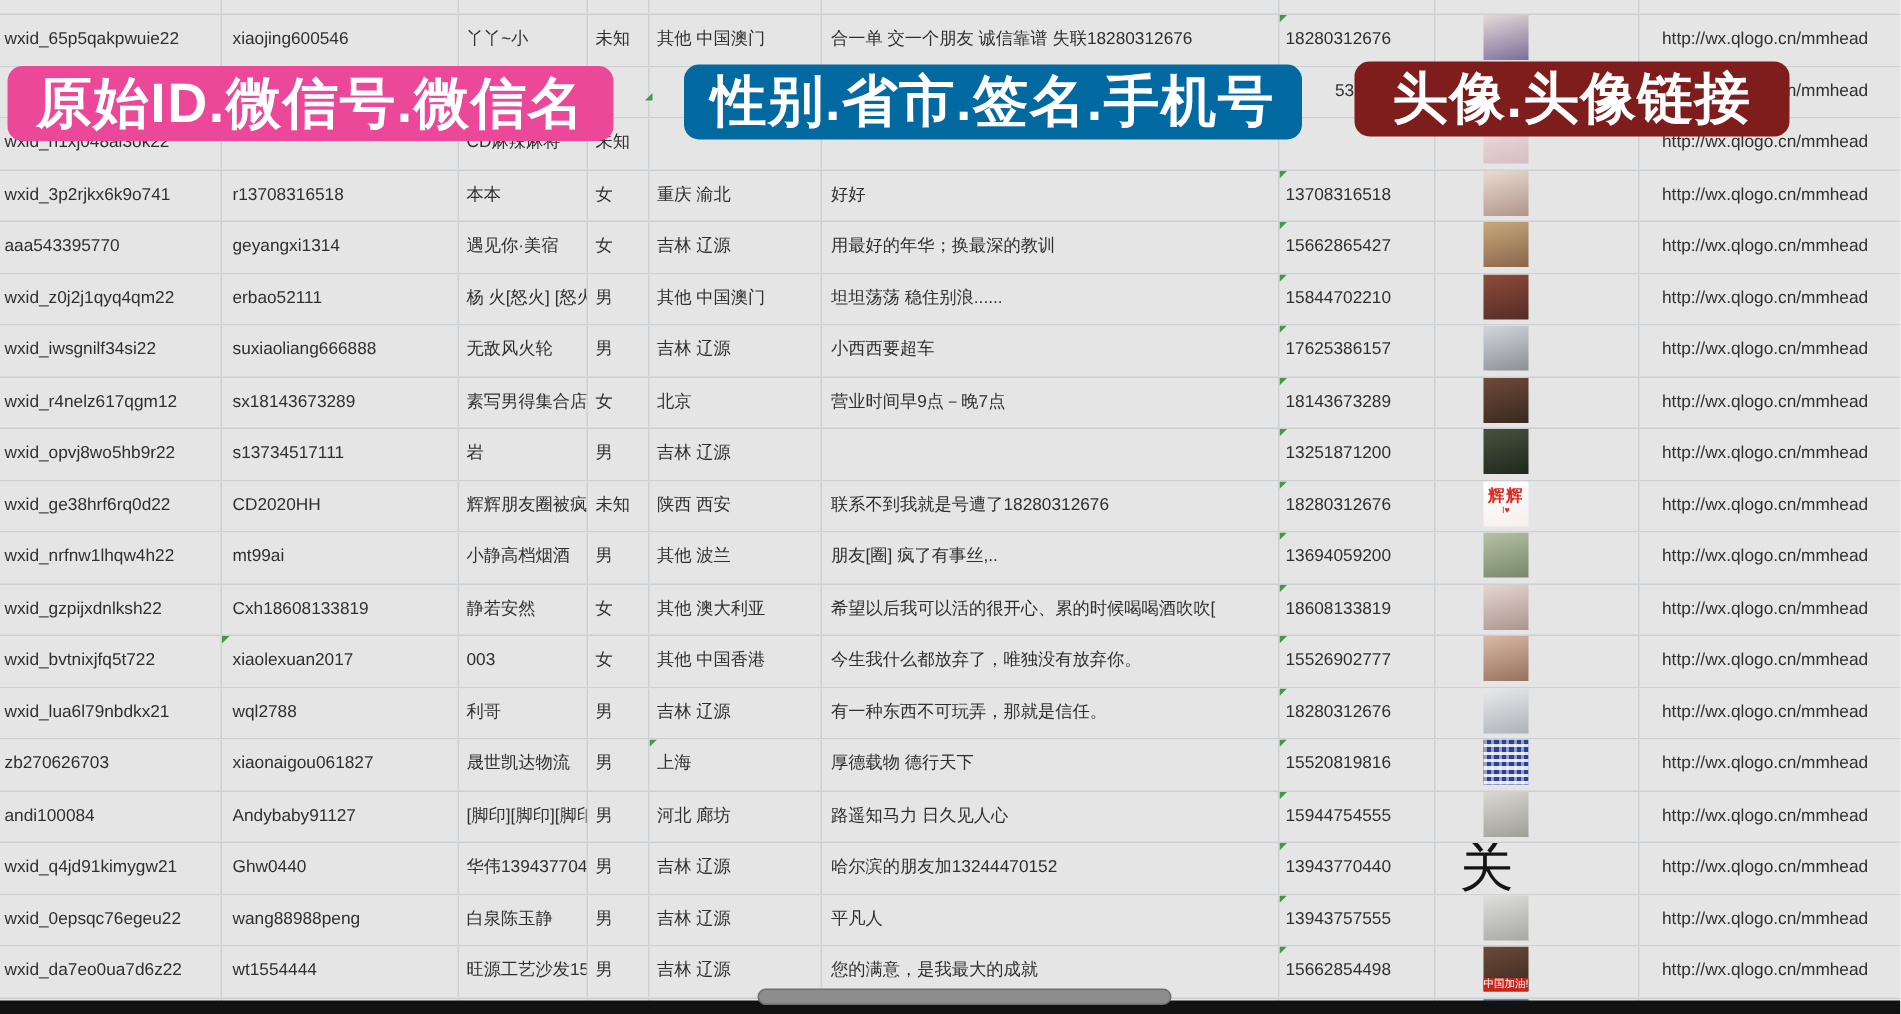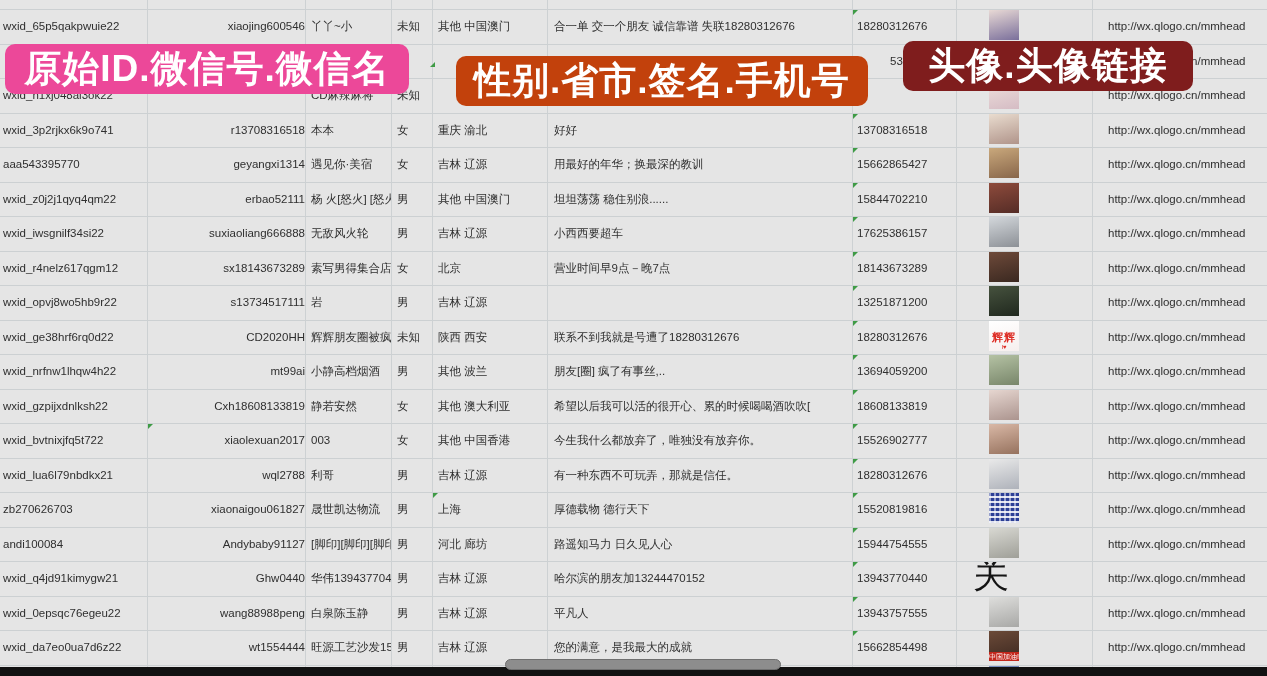--- a/index.html
+++ b/index.html
@@ -15,35 +15,35 @@
     display:grid;
     grid-template-columns:148px 158px 86px 41px 115px 305px 104px 136px 174px;
     height:34.5px;border-bottom:1px solid #ccd0d2;background:#e5e5e5;
   }
   .row0{height:10px;}
   .cell{
     position:relative;border-right:1px solid #cdd1d3;overflow:hidden;
     white-space:nowrap;font-size:11.5px;line-height:33px;height:100%;
   }
   .c-a{padding-left:3px;}
-  .c-b{padding-left:7px;text-align:right;}
+  .c-b{padding-left:7px;}
   .c-c{padding-left:5px;}
   .c-d{padding-left:5px;}
   .c-e{padding-left:5px;}
   .c-f{padding-left:6px;}
   .c-g{padding-left:4px;}
   .c-i{padding-left:15px;border-right:none;}
   .c-g.pad{padding-left:37px;}
   .gtri::before{
     content:"";position:absolute;left:0;top:0;width:0;height:0;
     border-top:5px solid #3f9b46;border-right:5px solid transparent;
   }
   .avatar{
     position:relative;width:30px;height:30px;margin:0 0 0 32px;
-    overflow:hidden;display:flex;flex-direction:column;align-items:center;justify-content:flex-end;
+    overflow:hidden;display:flex;flex-direction:column;align-items:center;justify-content:flex-start;
   }
   .avatar span{display:block;text-align:center;width:100%;}
   .av-hui span{color:#dd2a22;font-weight:bold;font-size:11px;line-height:13px;letter-spacing:1px;margin-top:4px;}
   .av-hui::after{content:"I\2665";color:#dd2a22;font-size:6px;line-height:7px;}
   .av-guan{overflow:visible;background:none !important;margin-left:20px;}
   .av-guan span{color:#141414;font-size:36px;line-height:34px;font-family:"DejaVu Serif","Liberation Serif",serif;margin-left:-8px;}
   .av-sofa span{position:absolute;bottom:0;left:0;right:0;background:#c3271c;color:#fff;font-size:7px;line-height:9px;}
   .av-qr{
     background-image:
       repeating-linear-gradient(0deg, rgba(255,255,255,.85) 0 2px, rgba(255,255,255,0) 2px 5px),
@@ -347,19 +347,19 @@
       <div class="cell c-g"></div>
       <div class="cell c-h">
         <div class="avatar" style="background: linear-gradient(165deg, rgb(122, 143, 192), rgb(72, 89, 142));"></div>
       </div>
       <div class="cell c-i"></div>
     </div>
       </div>
   </div>
 
   <div class="banner" id="b1" style="background: #ec4899;">原始ID.微信号.微信名</div>
-  <div class="banner" id="b2" style="background: #c2410c; margin-top: 13px;">性别.省市.签名.手机号</div>
+  <div class="banner" id="b2" style="background: #0369a1;">性别.省市.签名.手机号</div>
   <div class="banner" id="b3" style="background: #7f1d1d;">头像.头像链接</div>
 
   <div class="mark"></div>
   <div class="bottombar"></div>
   <div class="thumb"></div>
 </div>
 
 </body></html>

